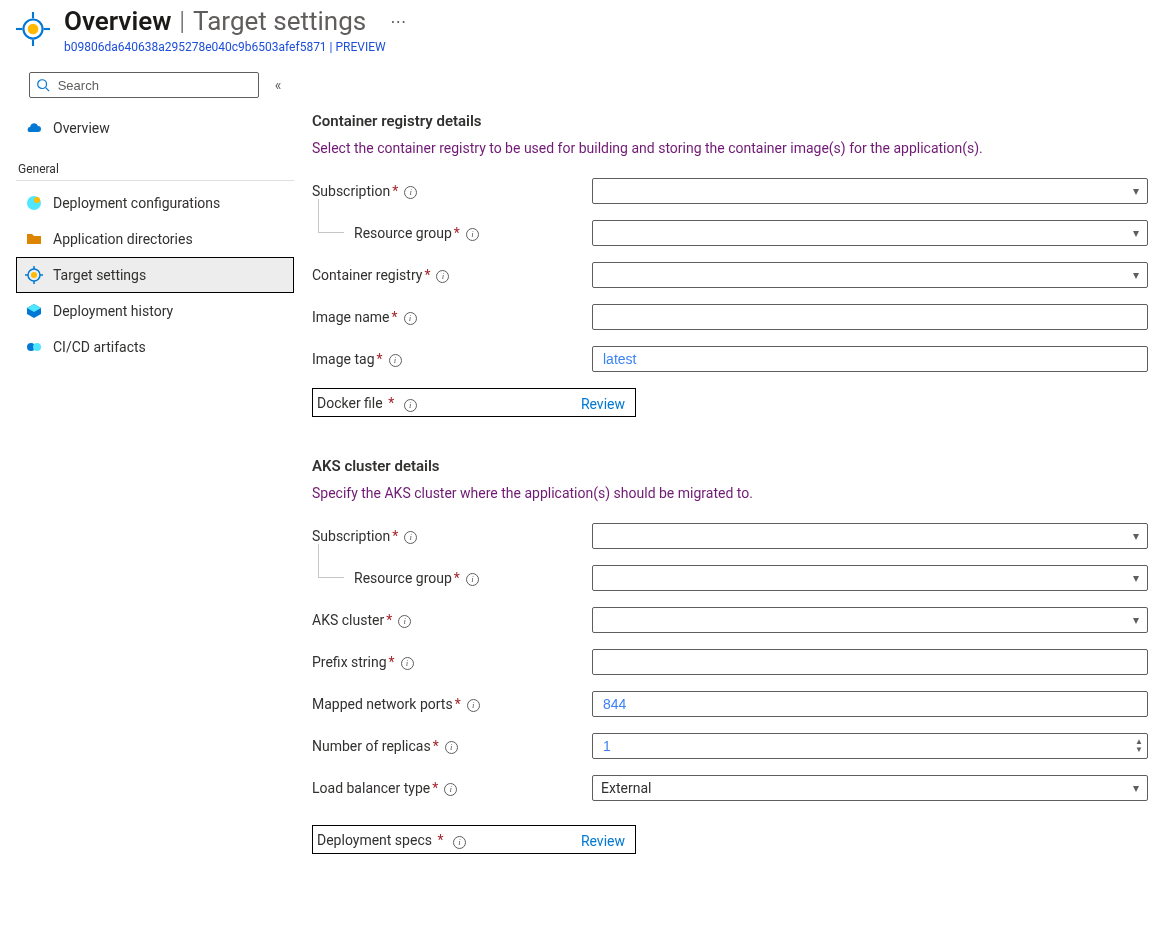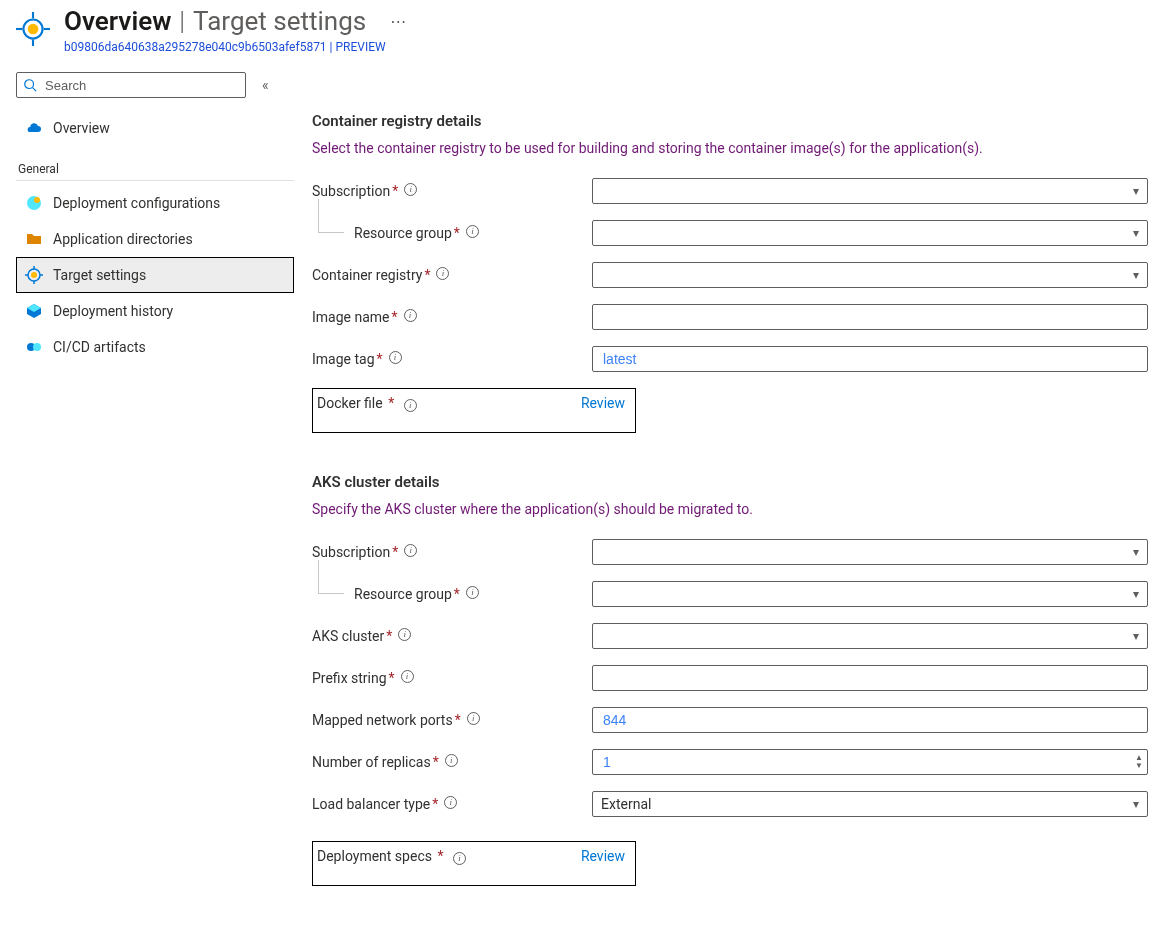--- a/index.html
+++ b/index.html
@@ -42,21 +42,21 @@
     font-size: 12px;
     color: #1d4ed8;
     margin-top: 4px;
   }
   .body-row {
     display:flex;
     margin-top: 18px;
   }
   
   .sidebar { width: 278px; flex: none; }
-  .search-row { display:flex; align-items:center; }
+  .search-row { display:flex; align-items:center;justify-content:center; }
   .search-box {
     border: 1px solid #605e5c;
     width: 230px;
     height: 26px;
     display:flex; align-items:center;
     padding: 0 6px;
     border-radius: 2px;
   }
   .search-box input {
     border: none; outline: none;
@@ -115,21 +115,21 @@
   }
   .form-row {
     display:flex;
     align-items:center;
     margin-bottom: 16px;
   }
   .form-label-cell {
     width: 280px;
     flex: none;
     display:flex;
-    align-items:flex-start;
+    align-items:flex-end;
   }
   .form-label-cell.indented { padding-left: 42px; position:relative; }
   .indent-connector {
     position:absolute;
     left: 6px;
     top: -26px;
     width: 26px;
     height: 34px;
     border-left: 1px solid #c8c6c4;
     border-bottom: 1px solid #c8c6c4;
@@ -168,24 +168,24 @@
   }
   .stepper { padding-right: 22px; }
   .stepper-arrows {
     position:absolute; right:4px; top:0; bottom:0;
     display:flex; flex-direction:column; justify-content:center;
     font-size:8px; line-height:8px; color:#605e5c;
   }
   .stepper-arrows span { cursor:pointer; }
   .review-row {
     display:flex;
-    align-items:flex-start;
+    align-items:flex-end;
     justify-content:space-between;
     border: 1px solid #000;
-    padding: 6px 10px 20px 4px;
+    padding: 6px 10px 4px 4px;
     width: 324px;
     margin-bottom: 20px;
   }
   .review-link {
     color:#0078d4;
     font-size:14px;
     cursor:pointer;
   }
   .section-gap { height: 8px; }
 </style>

